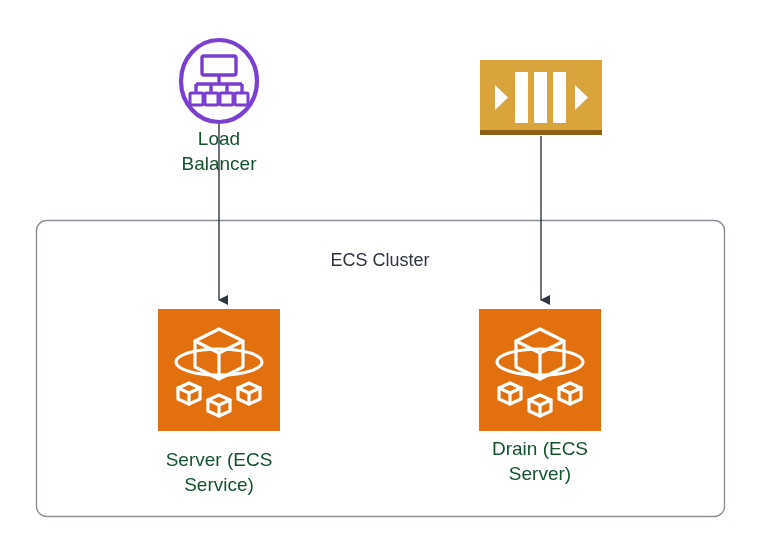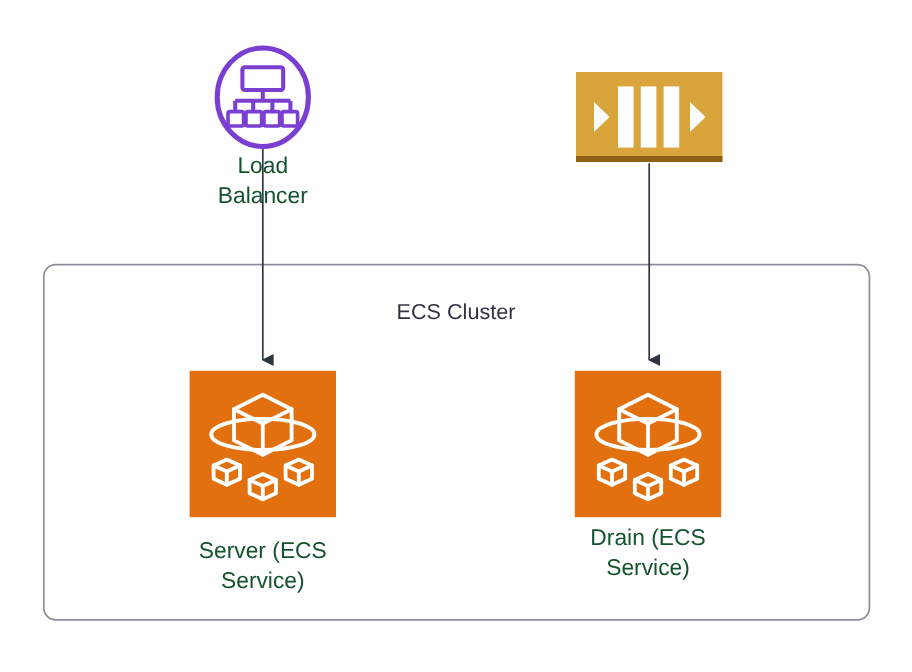--- a/index.html
+++ b/index.html
@@ -142,15 +142,15 @@
   <div class="group-label" style="left:36px; top:215px; width:688px;margin-top:34px;">ECS Cluster</div>
 
   <div class="node-label" style="left:144px; top:126px; width:150px;">Load
 Balancer</div>
 
 
   <div class="node-label" style="left:144px; top:447px; width:150px;">Server (ECS
 Service)</div>
 
   <div class="node-label" style="left:465px; top:436px; width:150px;">Drain (ECS
-Service)</div>
+Server)</div>
 
 </div>
 
 </body></html>

